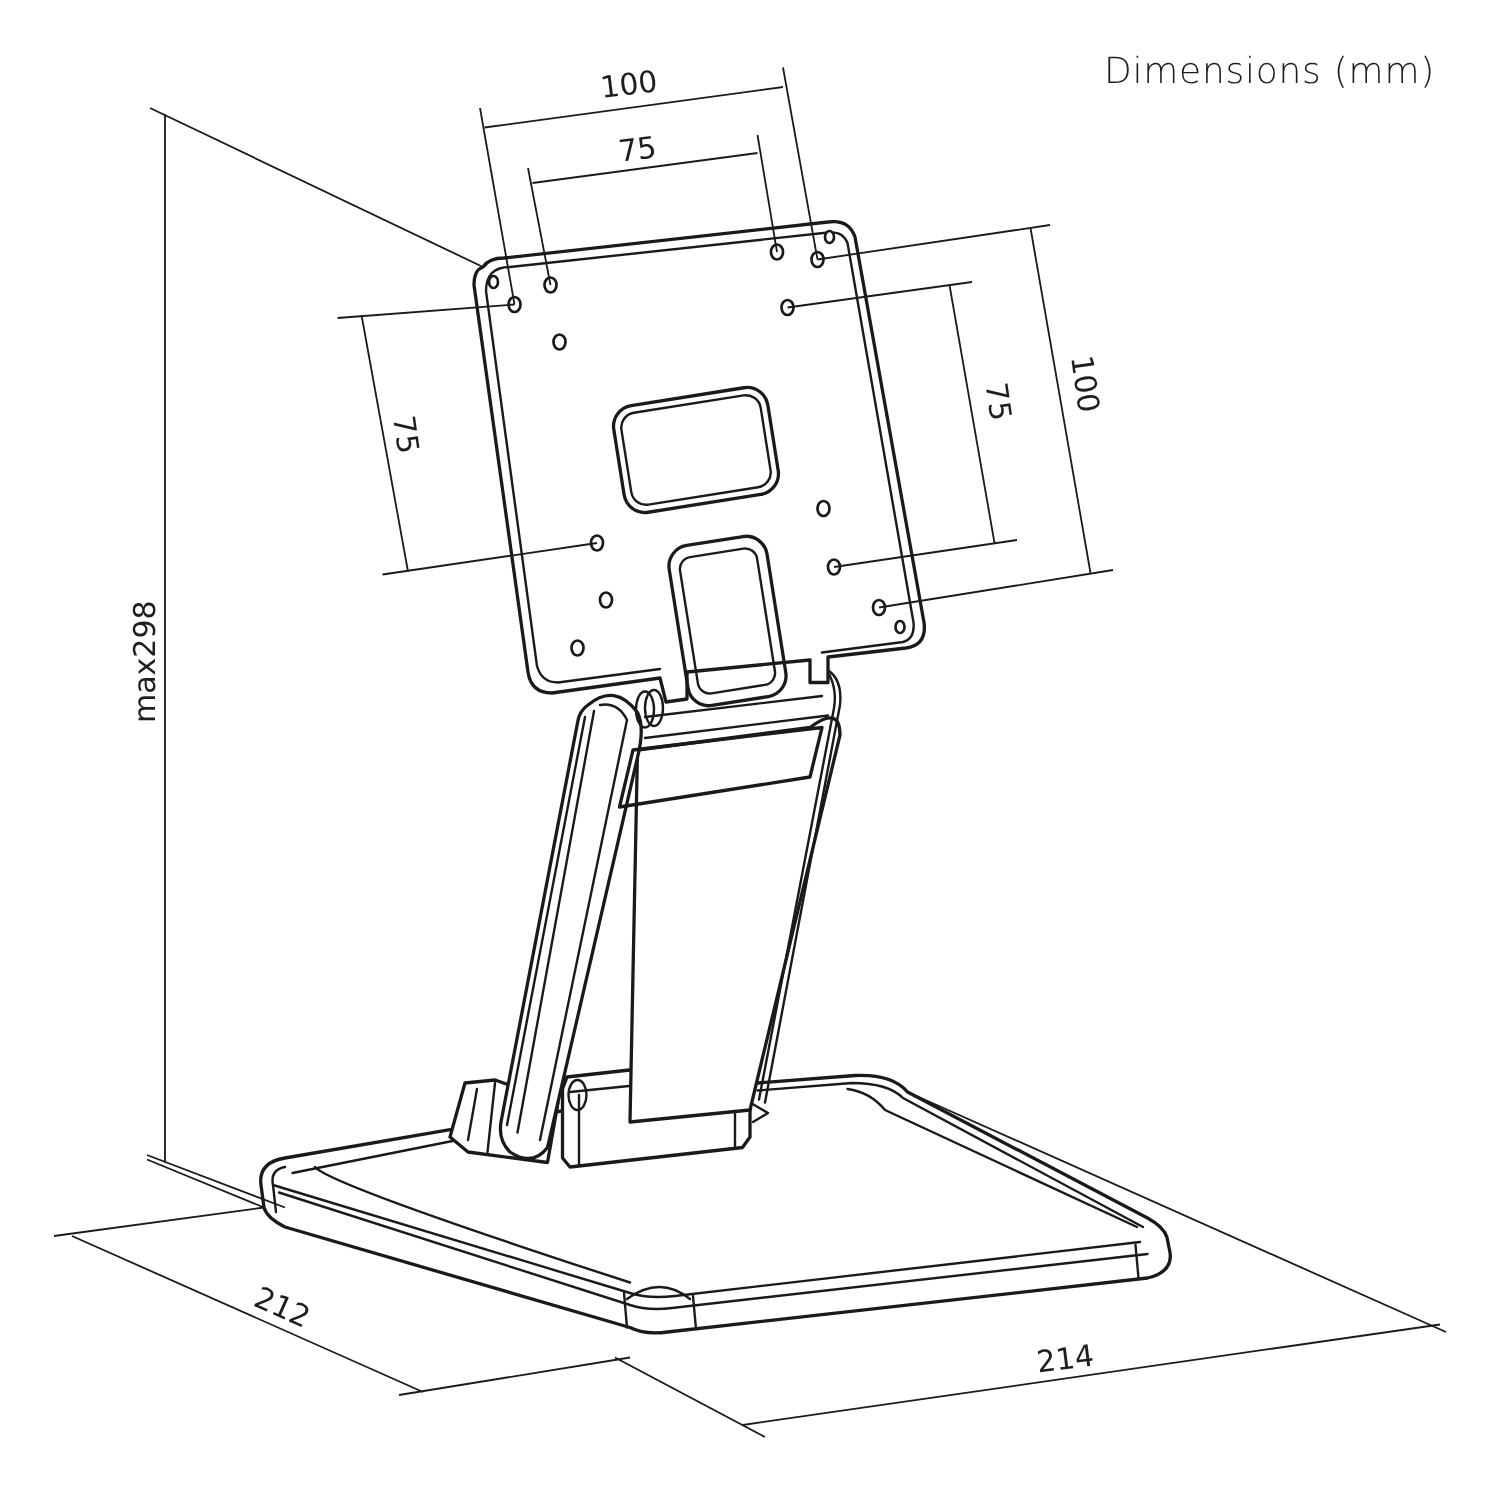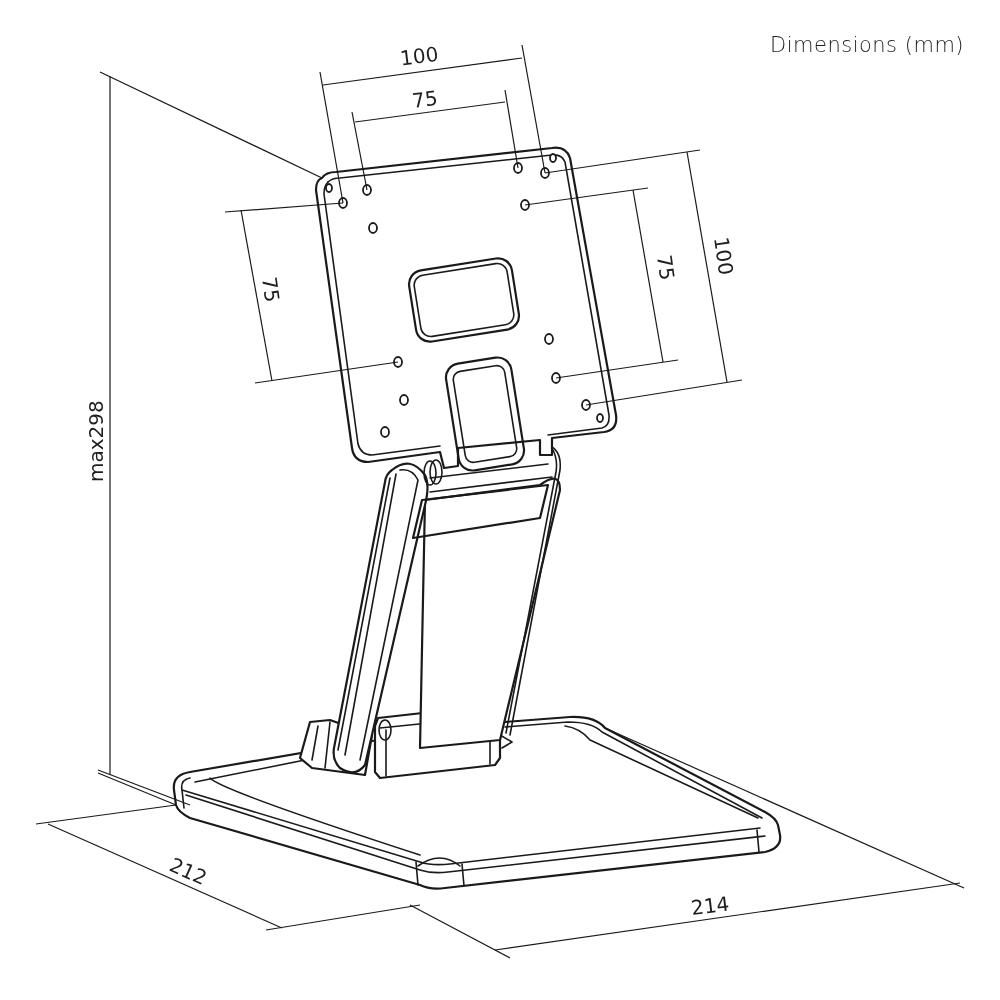--- a/index.html
+++ b/index.html
@@ -1,18 +1,18 @@
 <!DOCTYPE html>
 <html><head>
   <meta charset="utf-8">
   <style>
     html, body { margin: 0; padding: 0; background: #ffffff; }
     body { width: 1000px; height: 1000px; position: relative; overflow: hidden; font-family: "DejaVu Sans", sans-serif; }
     #drawing { position: absolute; left: 0; top: 0; width: 1000px; height: 1000px; }
-    .title { position: absolute; left: 736px; top: 33px; font-size: 21px; color: #1e1e1e; letter-spacing: 0.5px; font-family: "DejaVu Sans", sans-serif; font-weight: 300; margin-left: 34px; }
+    .title { position: absolute; left: 736px; top: 33px; font-size: 24px; color: #1e1e1e; letter-spacing: 0.5px; font-family: "DejaVu Sans", sans-serif; font-weight: 300; }
     .dim { font-family: "DejaVu Sans", sans-serif; font-size: 20px; fill: #1e1e1e; }
     .ln { stroke: #1a1a1a; stroke-width: 1.6; fill: none; stroke-linejoin: round; stroke-linecap: round; }
     .lnt { stroke: #1a1a1a; stroke-width: 2.2; fill: none; stroke-linejoin: round; stroke-linecap: round; }
     .thin { stroke: #1a1a1a; stroke-width: 1.2; fill: none; }
     .hole { stroke: #1a1a1a; stroke-width: 1.8; fill: #ffffff; }
     .fillw { fill: #ffffff; }
   </style>
 </head>
 <body>
 

